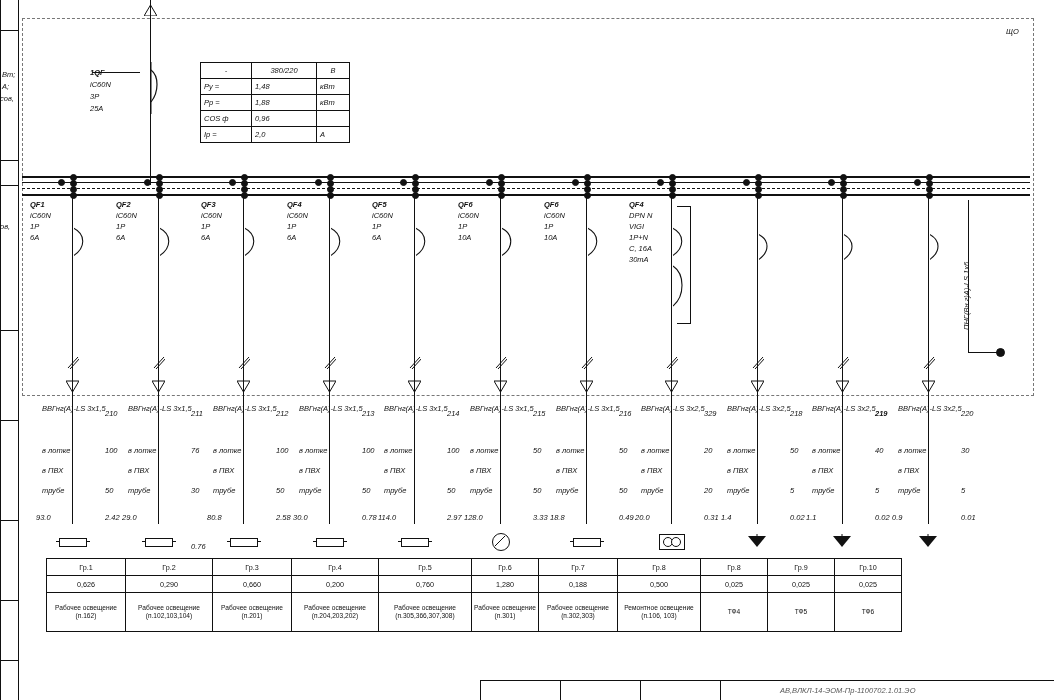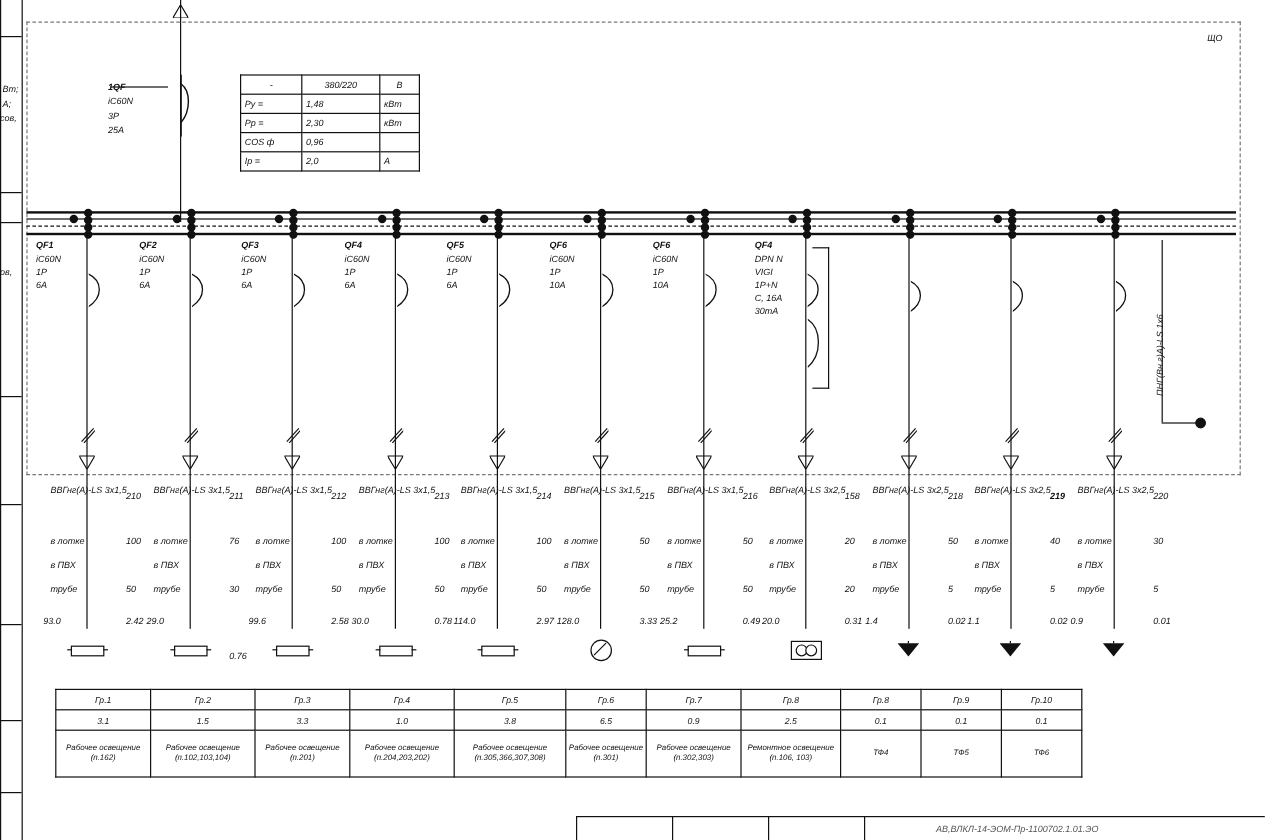--- a/index.html
+++ b/index.html
@@ -13,21 +13,21 @@
   .h2{position:absolute;background:#111;height:2px;}
   .dash{position:absolute;height:0;border-top:1px dashed #111;}
   .box{position:absolute;border:1px solid #111;box-sizing:border-box;}
   .boxd{position:absolute;border:1px dashed #777;box-sizing:border-box;}
 
   .t{position:absolute;font-size:7.5px;line-height:9px;white-space:nowrap;
      font-style:italic;color:#111;}
   .tb{font-weight:bold;}
 
   
-  table.grp{position:absolute;border-collapse:collapse;font-style:italic;margin-top:16px;}
+  table.grp{position:absolute;border-collapse:collapse;}
   table.grp td{border:1px solid #111;font-size:7.2px;text-align:center;
                padding:0;height:16px;line-height:9px;color:#111;}
 
   table.pw{position:absolute;border-collapse:collapse;font-style:italic;}
   table.pw td{border:1px solid #111;font-size:7.5px;padding:0 3px;height:15px;
               line-height:10px;color:#111;white-space:nowrap;}
   .triw{position:absolute;width:13px;height:11px;}
   .lampbox{position:absolute;width:26px;height:7px;border:1px solid #111;background:#fff;}
   .lampbox:before{content:"";position:absolute;left:-4px;top:2px;width:4px;height:1px;background:#111;}
   .lampbox:after{content:"";position:absolute;right:-4px;top:2px;width:4px;height:1px;background:#111;}
@@ -87,21 +87,21 @@
       <td style="width:58px;text-align:center">380/220</td>
       <td style="width:26px;text-align:center">В</td>
     </tr>
     <tr>
       <td>Pу =</td>
       <td>1,48</td>
       <td>кВт</td>
     </tr>
     <tr>
       <td>Pр =</td>
-      <td>2,30</td>
+      <td>1,88</td>
       <td>кВт</td>
     </tr>
     <tr>
       <td>COS  ф</td>
       <td>0,96</td>
       <td></td>
     </tr>
     <tr>
       <td>Iр =</td>
       <td>2,0</td>
@@ -427,21 +427,21 @@
       <div class="t" style="left:191px;top:486px;">30</div>
       <div class="t" style="left:122px;top:513px;">29.0</div>
       <div class="t" style="left:191px;top:542px;">0.76</div>
       <div class="t" style="left:213px;top:404px;width:74px;white-space:normal;line-height:10px;">ВВГнг(А)-LS 3х1,5</div>
       <div class="t" style="left:276px;top:409px;">212</div>
       <div class="t" style="left:213px;top:446px;">в лотке</div>
       <div class="t" style="left:276px;top:446px;">100</div>
       <div class="t" style="left:213px;top:466px;">в ПВХ</div>
       <div class="t" style="left:213px;top:486px;">трубе</div>
       <div class="t" style="left:276px;top:486px;">50</div>
-      <div class="t" style="left:207px;top:513px;">99.6</div>
+      <div class="t" style="left:207px;top:513px;">80.8</div>
       <div class="t" style="left:276px;top:513px;">2.58</div>
       <div class="t" style="left:299px;top:404px;width:74px;white-space:normal;line-height:10px;">ВВГнг(А)-LS 3х1,5</div>
       <div class="t" style="left:362px;top:409px;">213</div>
       <div class="t" style="left:299px;top:446px;">в лотке</div>
       <div class="t" style="left:362px;top:446px;">100</div>
       <div class="t" style="left:299px;top:466px;">в ПВХ</div>
       <div class="t" style="left:299px;top:486px;">трубе</div>
       <div class="t" style="left:362px;top:486px;">50</div>
       <div class="t" style="left:293px;top:513px;">30.0</div>
       <div class="t" style="left:362px;top:513px;">0.78</div>
@@ -463,24 +463,24 @@
       <div class="t" style="left:533px;top:486px;">50</div>
       <div class="t" style="left:464px;top:513px;">128.0</div>
       <div class="t" style="left:533px;top:513px;">3.33</div>
       <div class="t" style="left:556px;top:404px;width:74px;white-space:normal;line-height:10px;">ВВГнг(А)-LS 3х1,5</div>
       <div class="t" style="left:619px;top:409px;">216</div>
       <div class="t" style="left:556px;top:446px;">в лотке</div>
       <div class="t" style="left:619px;top:446px;">50</div>
       <div class="t" style="left:556px;top:466px;">в ПВХ</div>
       <div class="t" style="left:556px;top:486px;">трубе</div>
       <div class="t" style="left:619px;top:486px;">50</div>
-      <div class="t" style="left:550px;top:513px;">25.2</div>
+      <div class="t" style="left:550px;top:513px;">18.8</div>
       <div class="t" style="left:619px;top:513px;">0.49</div>
       <div class="t" style="left:641px;top:404px;width:74px;white-space:normal;line-height:10px;">ВВГнг(А)-LS 3х2,5</div>
-      <div class="t" style="left:704px;top:409px;">158</div>
+      <div class="t" style="left:704px;top:409px;">329</div>
       <div class="t" style="left:641px;top:446px;">в лотке</div>
       <div class="t" style="left:704px;top:446px;">20</div>
       <div class="t" style="left:641px;top:466px;">в ПВХ</div>
       <div class="t" style="left:641px;top:486px;">трубе</div>
       <div class="t" style="left:704px;top:486px;">20</div>
       <div class="t" style="left:635px;top:513px;">20.0</div>
       <div class="t" style="left:704px;top:513px;">0.31</div>
       <div class="t" style="left:727px;top:404px;width:74px;white-space:normal;line-height:10px;">ВВГнг(А)-LS 3х2,5</div>
       <div class="t" style="left:790px;top:409px;">218</div>
       <div class="t" style="left:727px;top:446px;">в лотке</div>
@@ -559,32 +559,32 @@
           <td style="width: 74px;">Гр.3</td>
           <td style="width: 82px;">Гр.4</td>
           <td style="width: 88px;">Гр.5</td>
           <td style="width: 62px;">Гр.6</td>
           <td style="width: 74px;">Гр.7</td>
           <td style="width: 78px;">Гр.8</td>
           <td style="width: 62px;">Гр.8</td>
           <td style="width: 62px;">Гр.9</td>
           <td style="width: 62px;">Гр.10</td>
         </tr>
-    <tr id="row-current">
-          <td style="width: 74px;">3.1</td>
-          <td style="width: 82px;">1.5</td>
-          <td style="width: 74px;">3.3</td>
-          <td style="width: 82px;">1.0</td>
-          <td style="width: 88px;">3.8</td>
-          <td style="width: 62px;">6.5</td>
-          <td style="width: 74px;">0.9</td>
-          <td style="width: 78px;">2.5</td>
-          <td style="width: 62px;">0.1</td>
-          <td style="width: 62px;">0.1</td>
-          <td style="width: 62px;">0.1</td>
+    <tr id="row-power">
+          <td style="width: 74px;">0,626</td>
+          <td style="width: 82px;">0,290</td>
+          <td style="width: 74px;">0,660</td>
+          <td style="width: 82px;">0,200</td>
+          <td style="width: 88px;">0,760</td>
+          <td style="width: 62px;">1,280</td>
+          <td style="width: 74px;">0,188</td>
+          <td style="width: 78px;">0,500</td>
+          <td style="width: 62px;">0,025</td>
+          <td style="width: 62px;">0,025</td>
+          <td style="width: 62px;">0,025</td>
         </tr>
     <tr id="row-name">
           <td style="width: 74px; height: 38px; font-size: 6.6px; line-height: 8px; padding: 0px 2px;">Рабочее освещение  (п.162)</td>
           <td style="width: 82px; height: 38px; font-size: 6.6px; line-height: 8px; padding: 0px 2px;">Рабочее освещение (п.102,103,104)</td>
           <td style="width: 74px; height: 38px; font-size: 6.6px; line-height: 8px; padding: 0px 2px;">Рабочее освещение (п.201)</td>
           <td style="width: 82px; height: 38px; font-size: 6.6px; line-height: 8px; padding: 0px 2px;">Рабочее освещение (п.204,203,202)</td>
           <td style="width: 88px; height: 38px; font-size: 6.6px; line-height: 8px; padding: 0px 2px;">Рабочее освещение (п.305,366,307,308)</td>
           <td style="width: 62px; height: 38px; font-size: 6.6px; line-height: 8px; padding: 0px 2px;">Рабочее освещение (п.301)</td>
           <td style="width: 74px; height: 38px; font-size: 6.6px; line-height: 8px; padding: 0px 2px;">Рабочее освещение (п.302,303)</td>
           <td style="width: 78px; height: 38px; font-size: 6.6px; line-height: 8px; padding: 0px 2px;">Ремонтное освещение (п.106, 103)</td>

